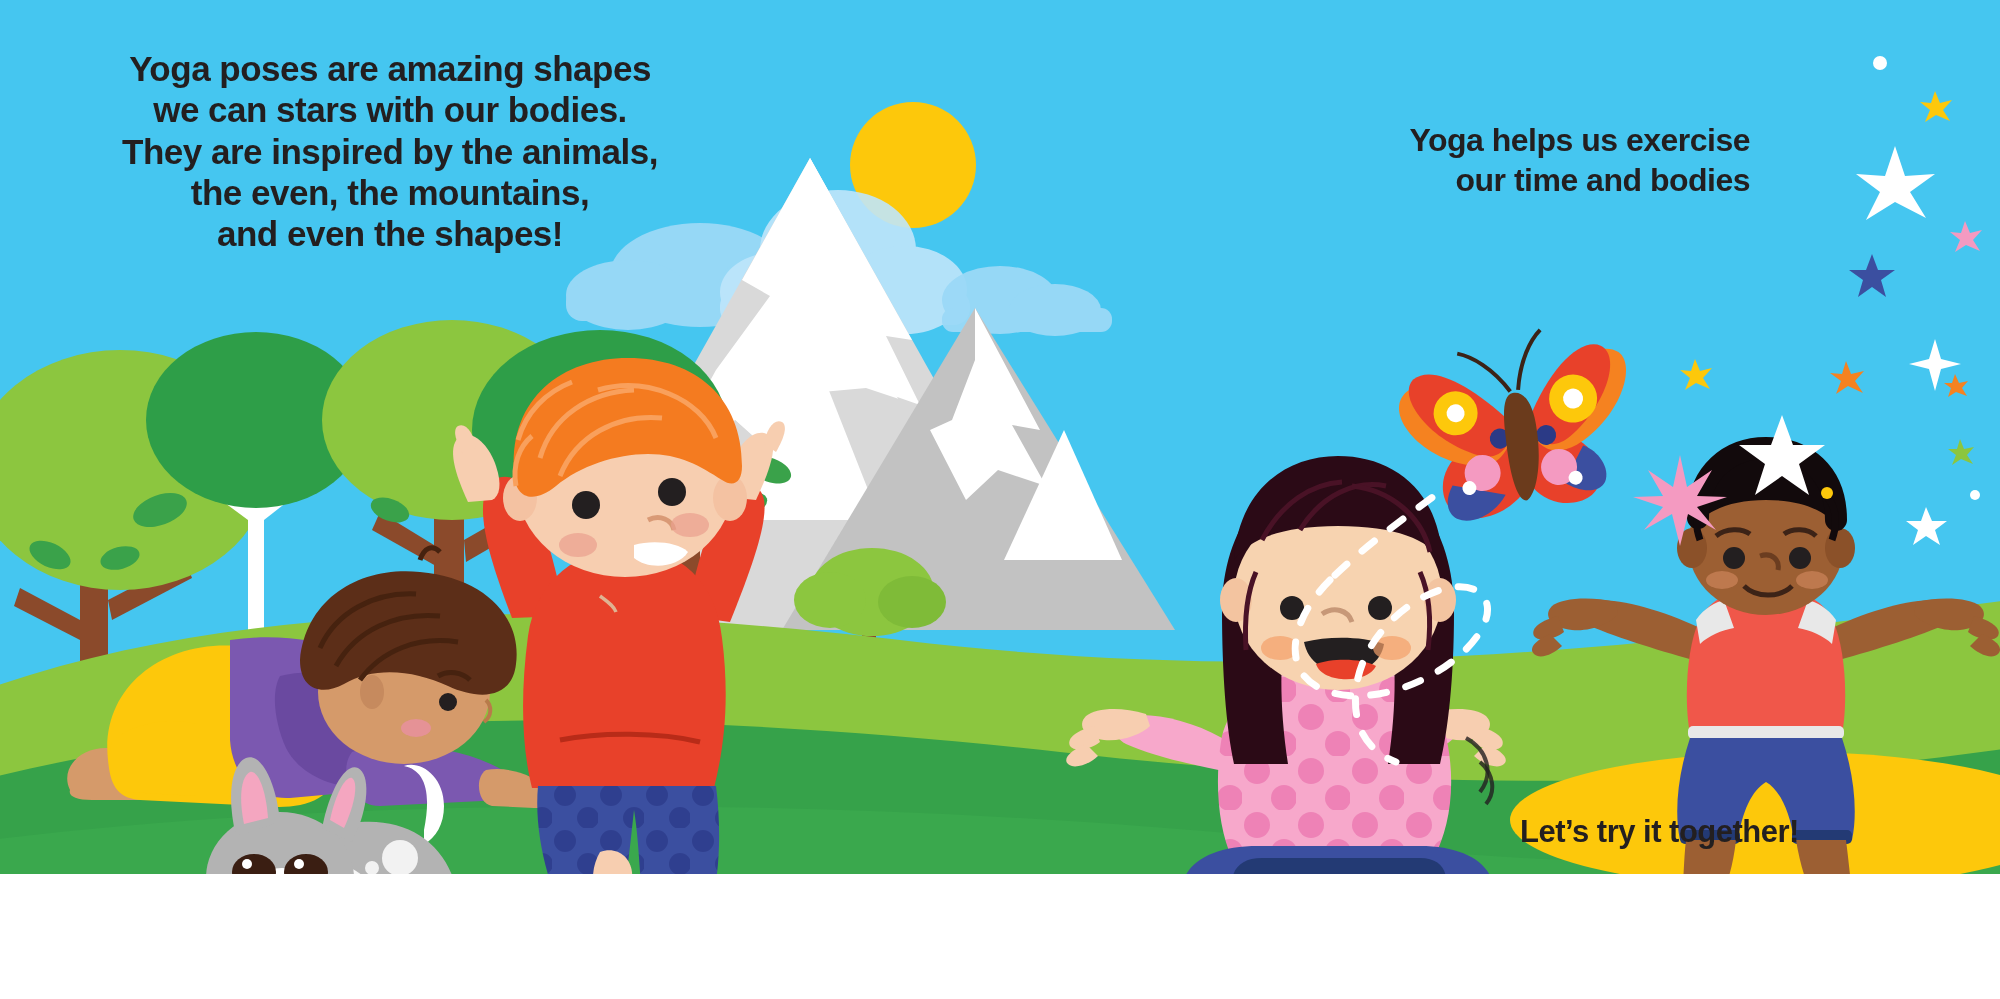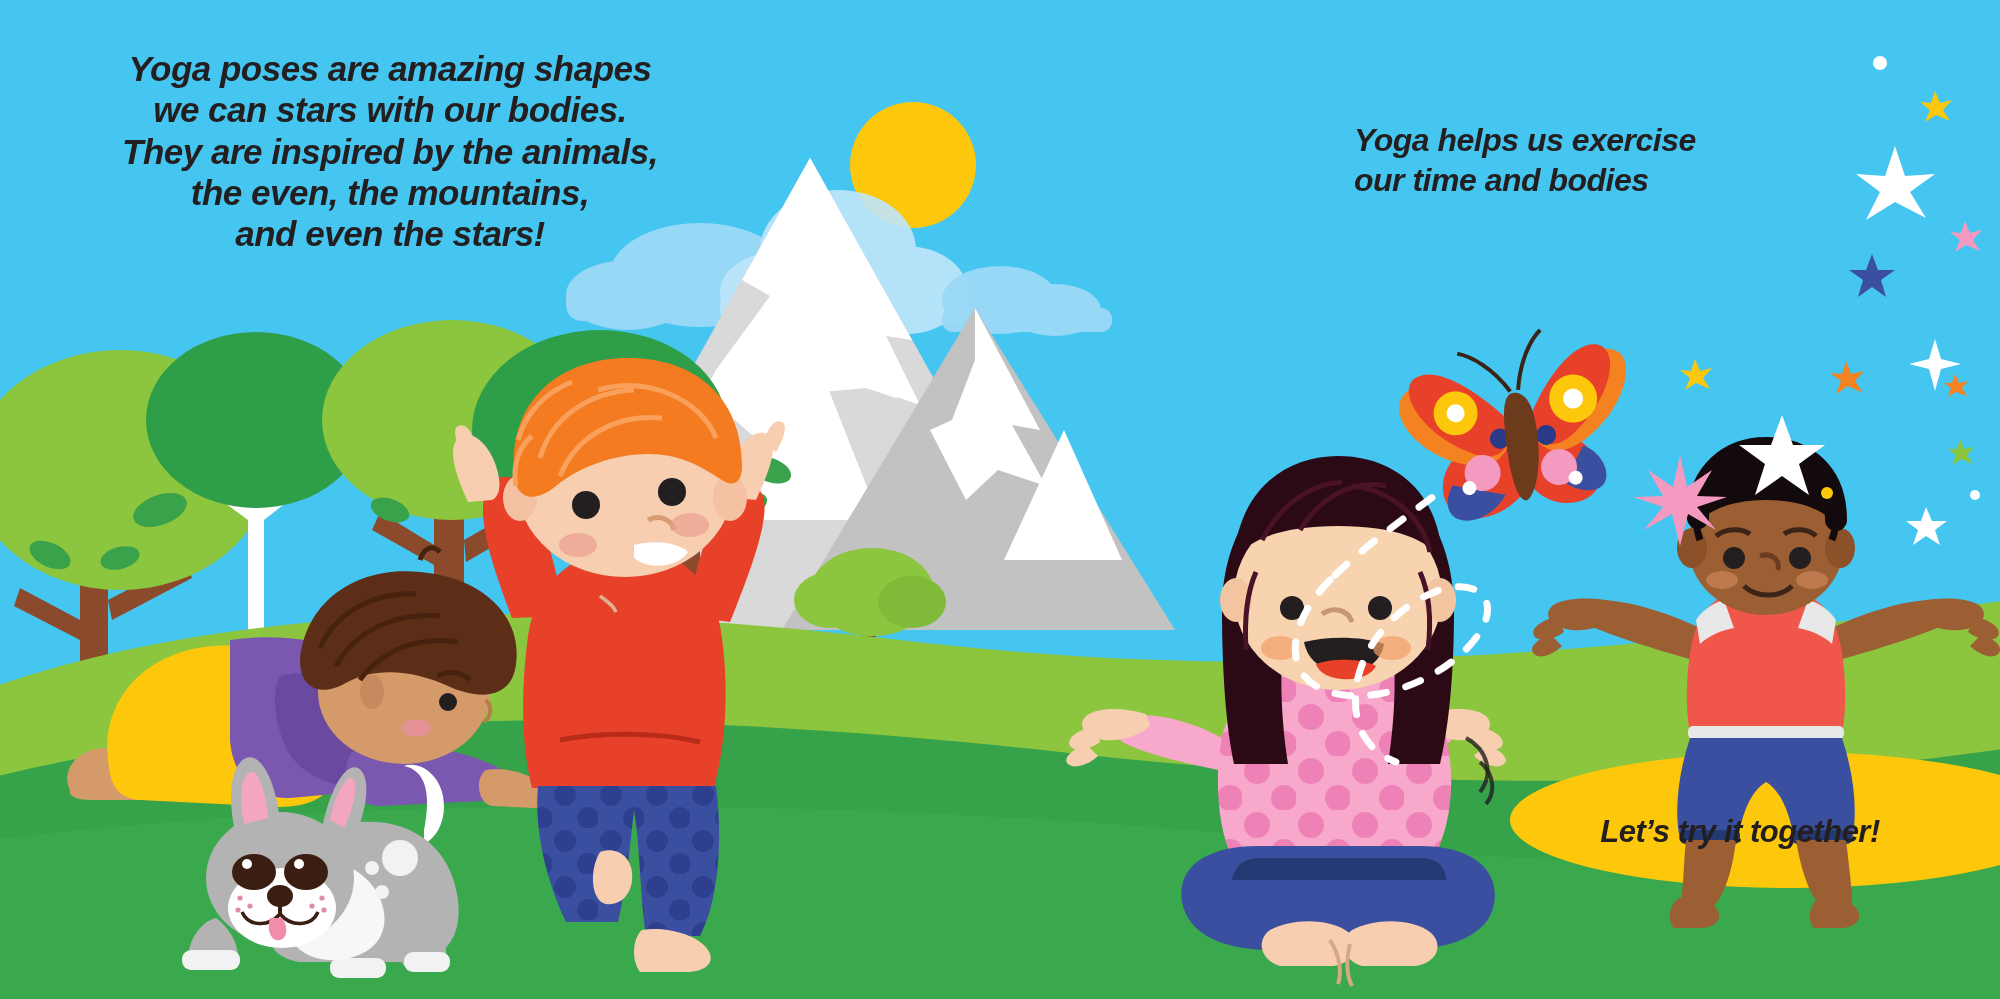--- a/index.html
+++ b/index.html
@@ -1,25 +1,25 @@
 <!DOCTYPE html>
 <html><head>
 <meta charset="utf-8">
 <style>
   html,body{margin:0;padding:0;background:#fff;}
   body{font-family:"Liberation Sans",sans-serif;}
-  #page{position:relative;width:2000px;height:999px;overflow:hidden;background:#45c6f0;font-style:italic;}
+  #page{position:relative;width:2000px;height:874px;overflow:hidden;background:#45c6f0;}
   svg{display:block;}
   #scene{position:absolute;inset:0;width:2000px;height:999px;}
 
   .txt{position:absolute;color:#231f20;font-weight:bold;letter-spacing:-0.5px;}
   #left-text{left:0;top:48px;width:780px;text-align:center;font-size:35px;line-height:1.18;}
   #left-text .para2{}
-  #right-text{left:1354px;top:120px;width:460px;text-align:left;font-size:32px;line-height:1.25;}
-  #cta-text{left:1520px;top:814px;width:440px;text-align:center;font-size:31px;}
+  #right-text{left:1290px;top:120px;width:460px;text-align:right;font-size:32px;line-height:1.25;}
+  #cta-text{left:1520px;top:814px;width:440px;font-size:31px;}
   .line{display:block;}
 </style>
 </head>
 <body>
 
 <div id="page">
 
   <svg id="scene" viewBox="0 0 2000 999">
     <defs>
       <clipPath id="clipPage">
@@ -410,21 +410,21 @@
   </svg>
 
   <div class="txt" id="left-text">
     <div>
       <span class="line">Yoga poses are amazing shapes</span>
       <span class="line">we can stars with our bodies.</span>
     </div>
     <div class="para2">
       <span class="line">They are inspired by the animals,</span>
       <span class="line">the even, the mountains,</span>
-      <span class="line">and even the stars!</span>
+      <span class="line">and even the shapes!</span>
     </div>
   </div>
 
   <div class="txt" id="right-text">
     <span class="line">Yoga helps us exercise</span>
     <span class="line">our time and bodies</span>
   </div>
 
   <div class="txt" id="cta-text">Let’s try it together!</div>
 

